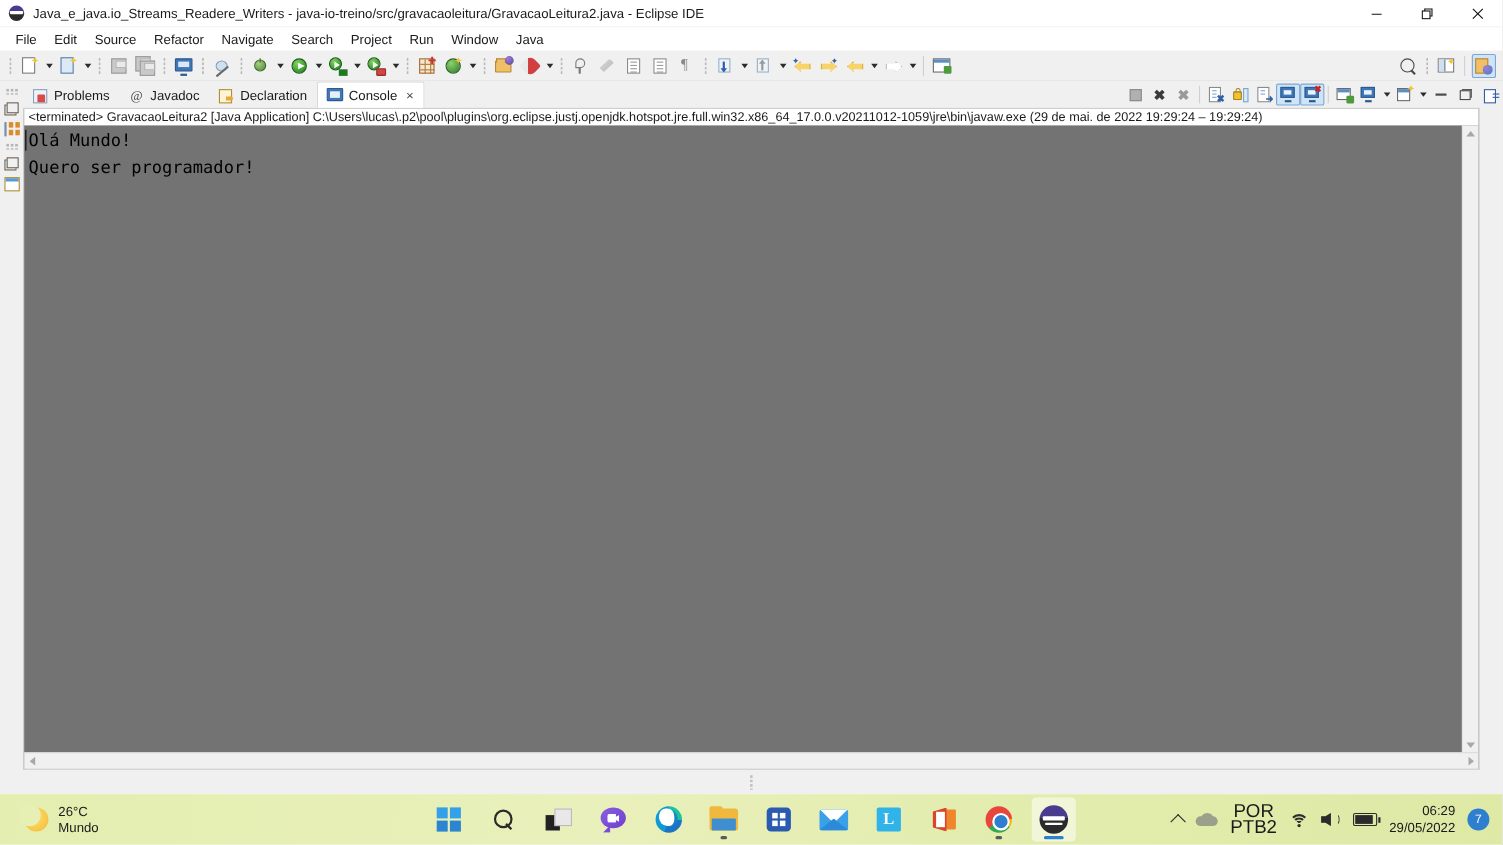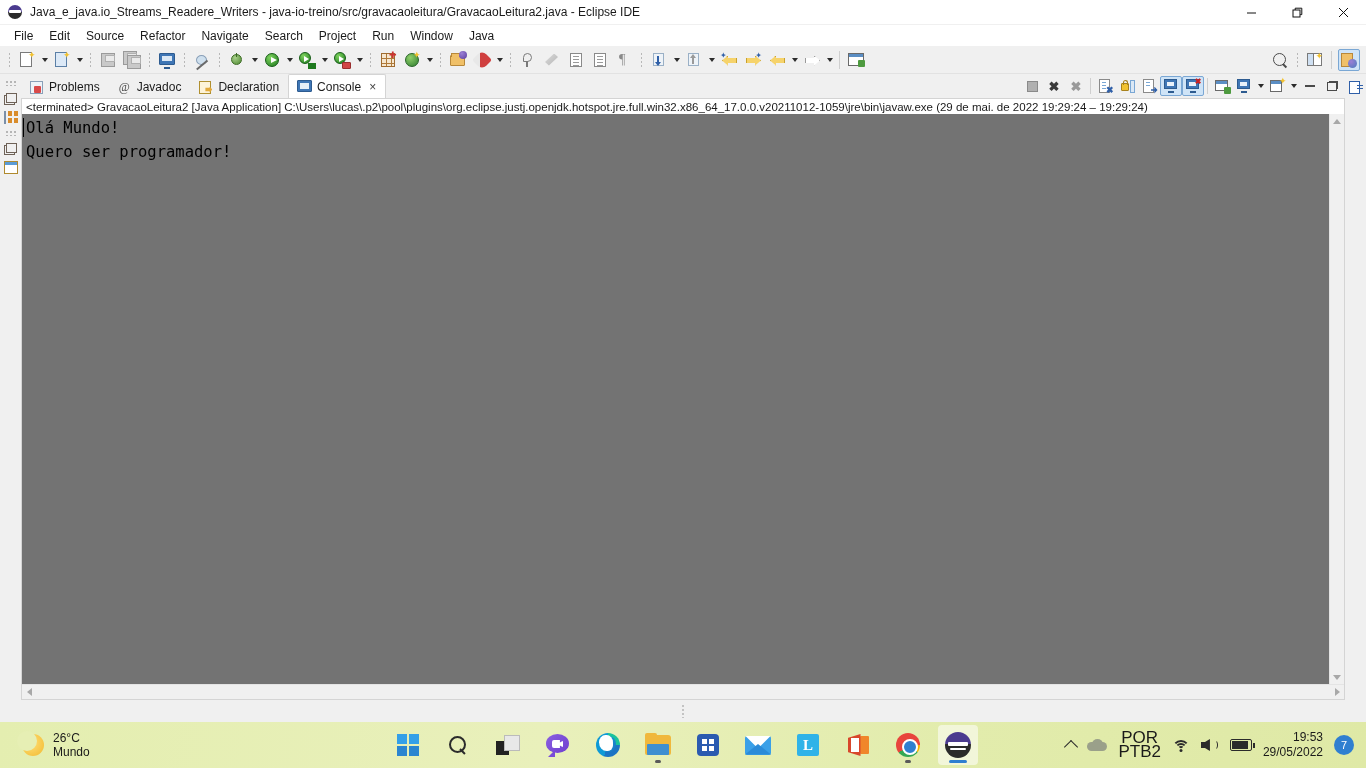--- a/index.html
+++ b/index.html
@@ -853,21 +853,21 @@
       </div>
       <div class="tray-ic">
         <div class="spk">
             <span class="wv"></span>
           </div>
       </div>
       <div class="tray-ic">
           <div class="batt"></div>
         </div>
       <div class="clock">
-        <span>19:53</span>
+        <span>06:29</span>
         <span>29/05/2022</span>
       </div>
       <div class="notif">7</div>
     </div>
 
   </div>
 
 </div>
 
 </body></html>

